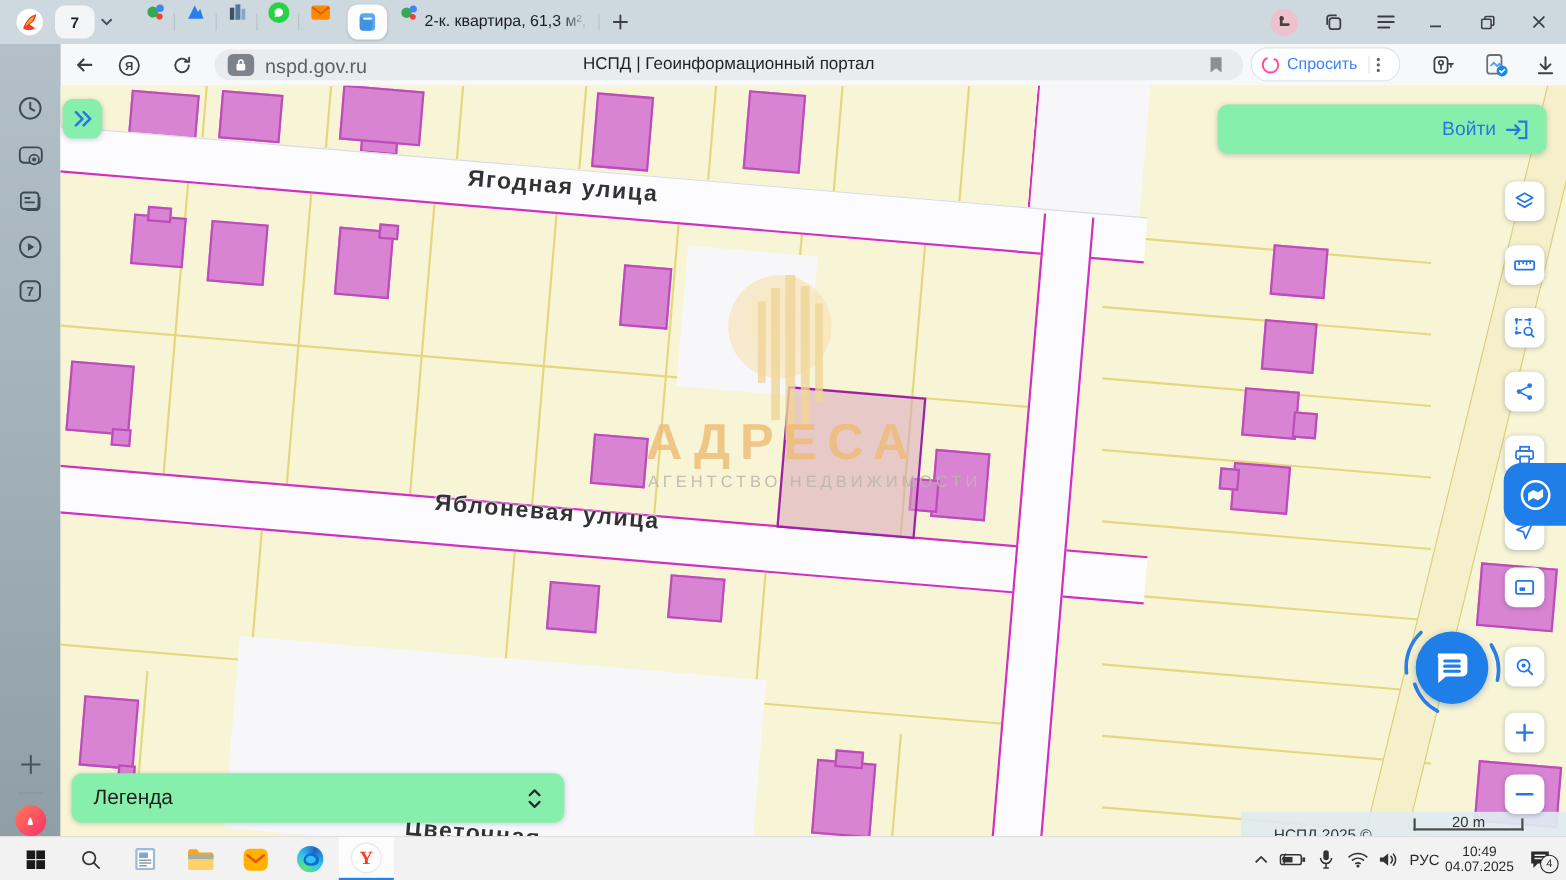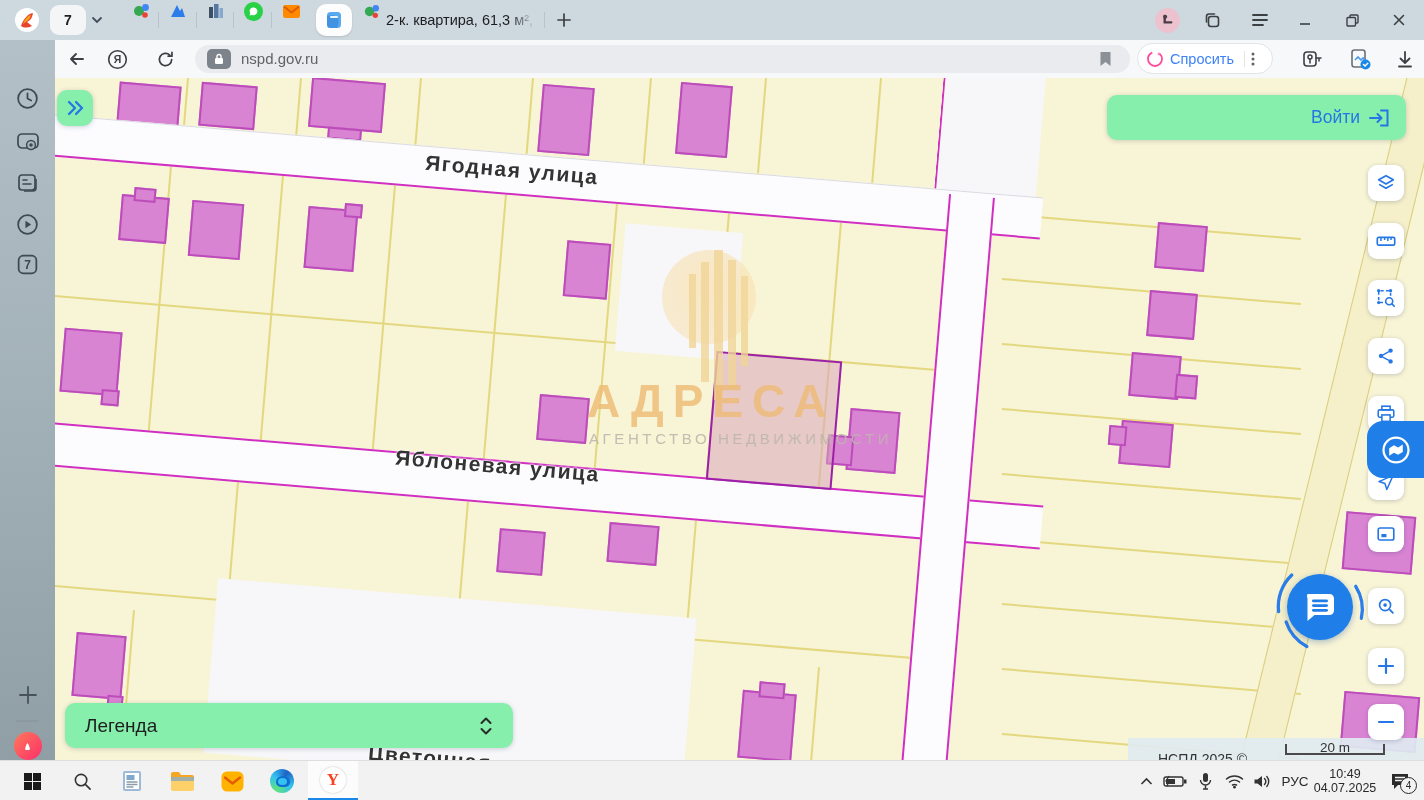--- a/index.html
+++ b/index.html
@@ -224,21 +224,22 @@
         </svg>
     </div>
 
     <div id="addrbar">
       <div style="position:absolute;left:12px;top:4px;width:24px;height:20px;background:#7d838b;border-radius:5px;display:flex;align-items:center;justify-content:center;">
         <svg width="10" height="12" viewBox="0 0 10 12">
             <rect x="1" y="5" width="8" height="6" rx="1.2" fill="#fff"></rect>
             <path d="M3 5V3.5a2 2 0 014 0V5" stroke="#fff" stroke-width="1.4" fill="none"></path>
           </svg>
       </div>
-      <span style="position:absolute;left:46px;top:5px;font-size:15px;color:#5f6368;">nspd.gov.ru</span>
+      <span style="position:absolute;left:46px;top:5px;font-size:18px;color:#5f6368;">nspd.gov.ru</span>
+      <span style="position:absolute;left:50%;transform:translateX(-50%);top:4.5px;font-size:15.5px;color:#1f2123;white-space:nowrap;">НСПД | Геоинформационный портал</span>
       <div style="position:absolute;right:18px;top:6px;">
         <svg width="13" height="16" viewBox="0 0 13 16">
             <path d="M1.5 1h10v14l-5-4-5 4z" fill="#8a9096"></path>
           </svg>
       </div>
     </div>
 
     <div id="askpill">
       <svg width="18" height="18" viewBox="0 0 18 18">
           <circle cx="9" cy="9" r="7" stroke="#ff4b9b" stroke-width="1.8" fill="none" stroke-dasharray="30 8"></circle>

